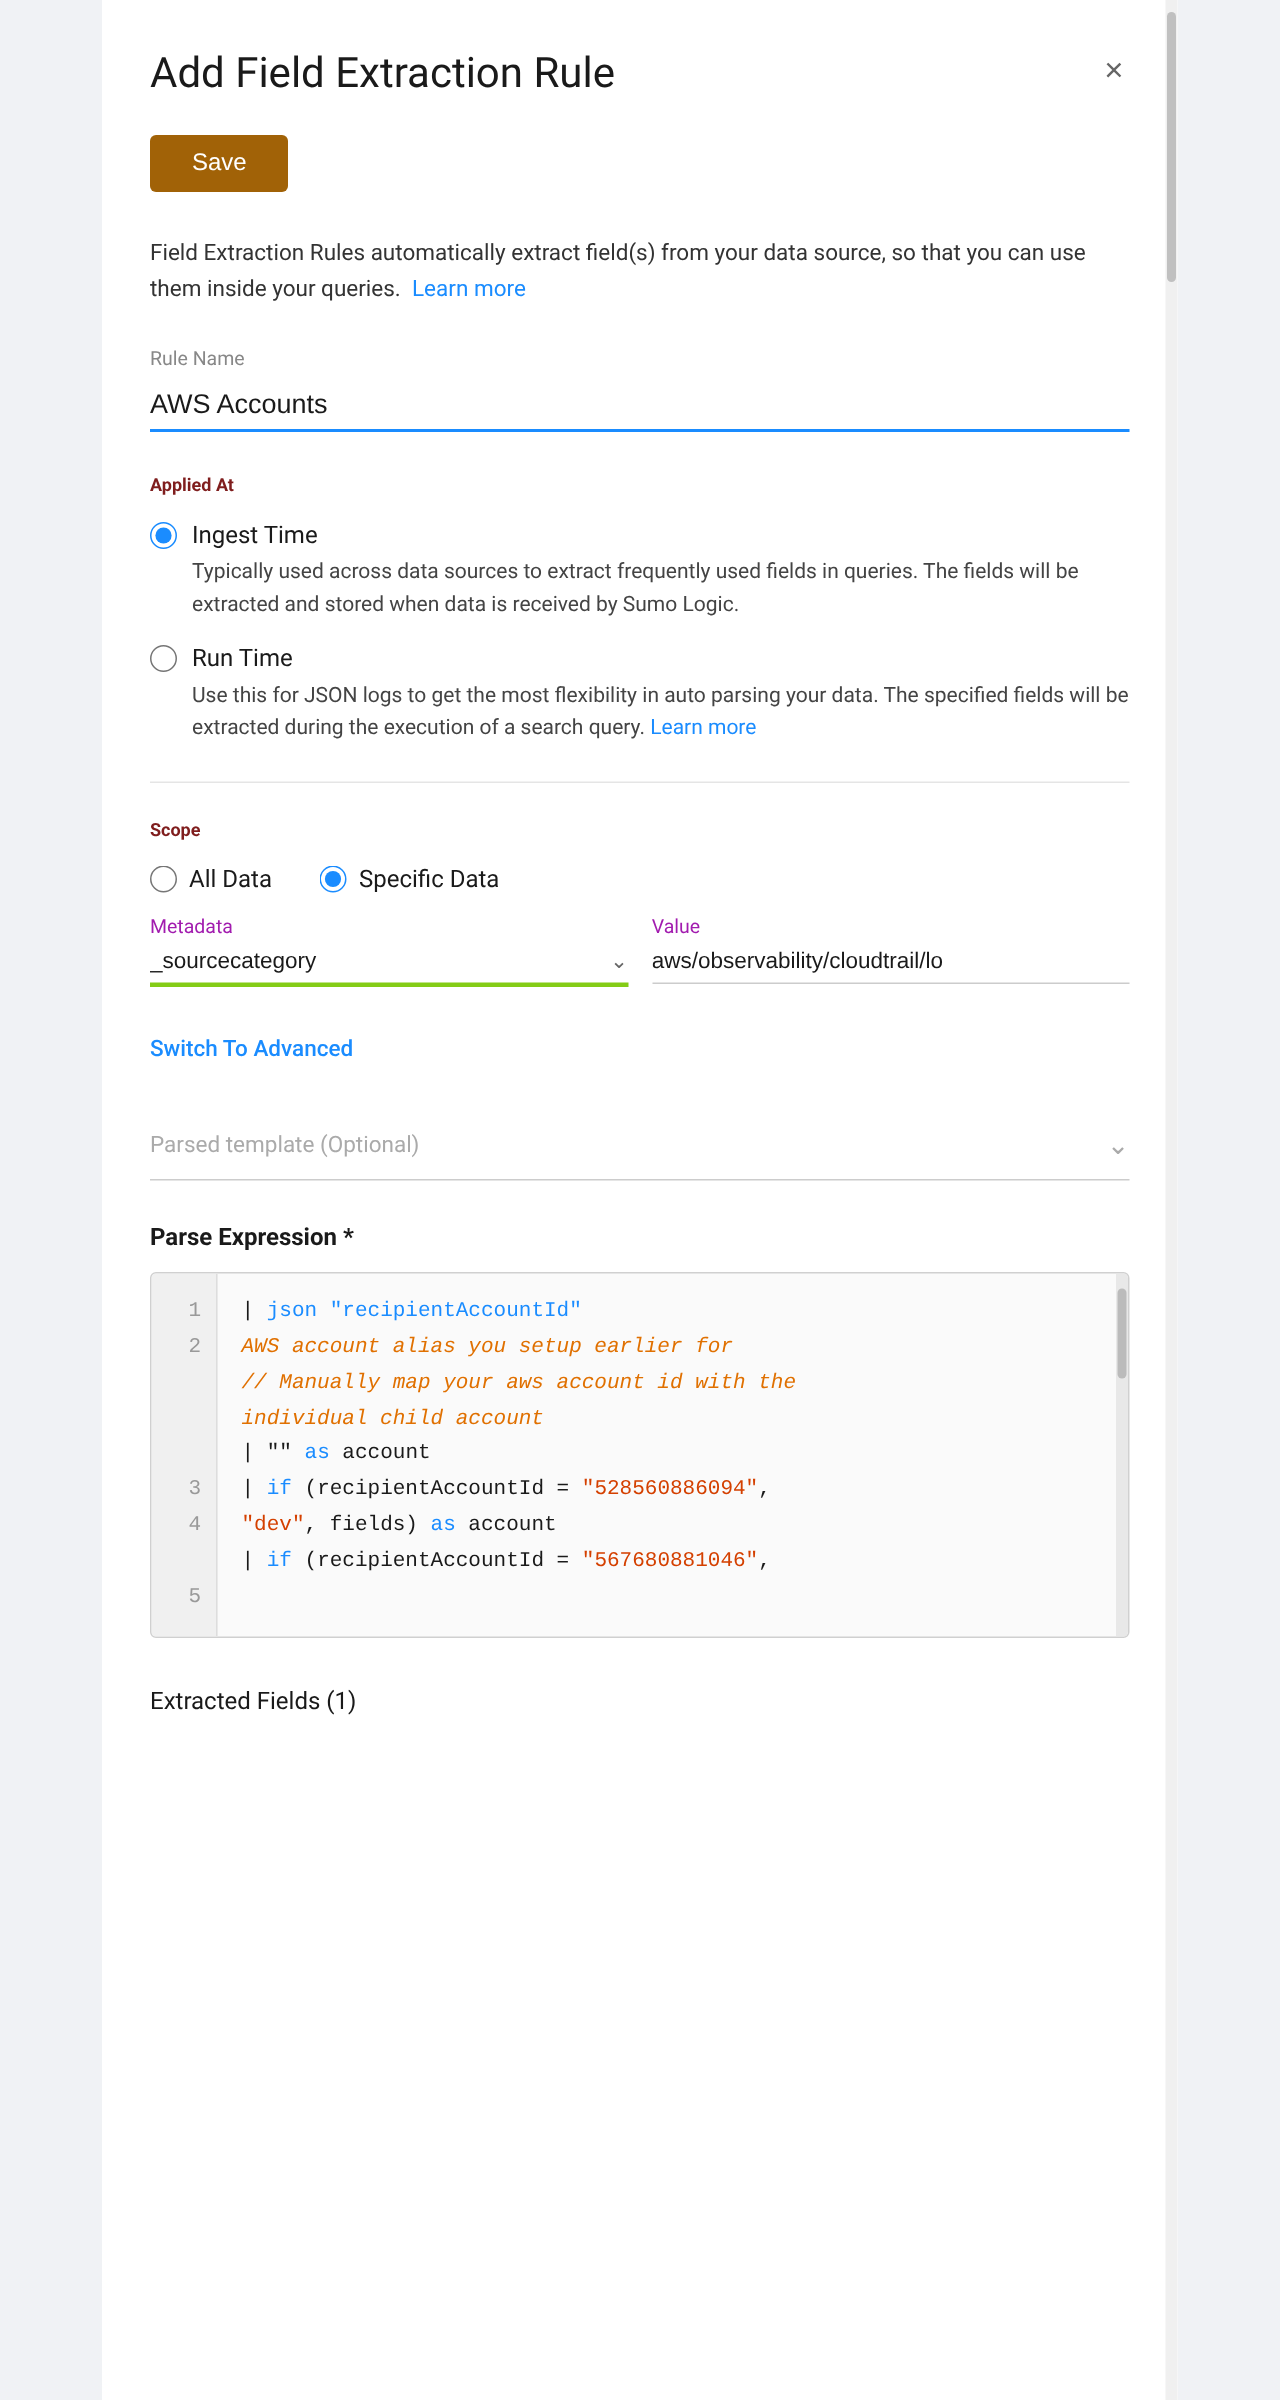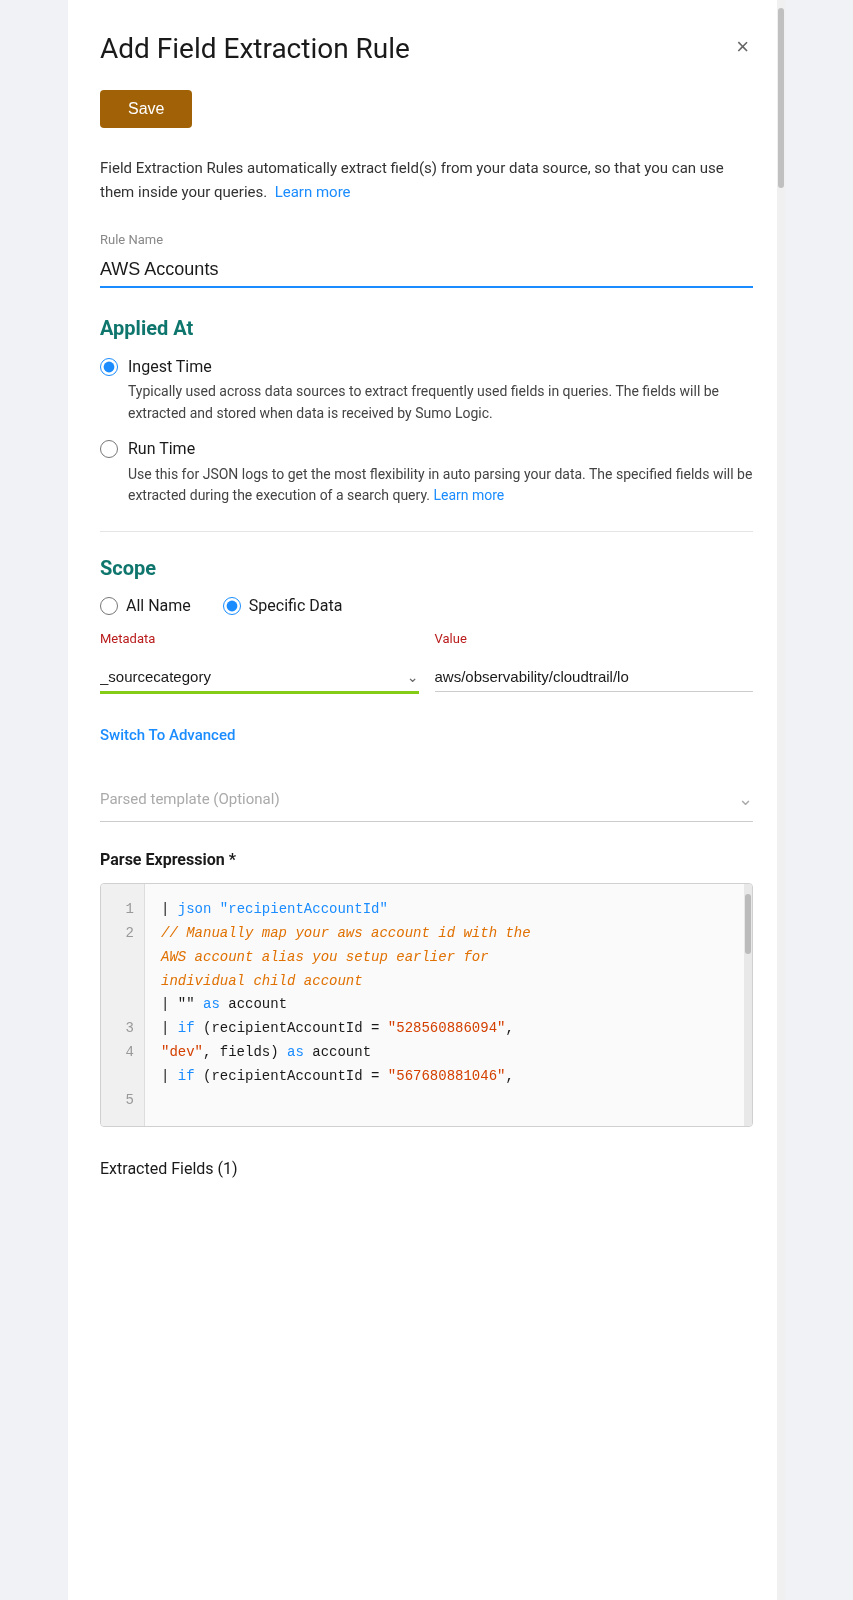--- a/index.html
+++ b/index.html
@@ -72,23 +72,23 @@
       border: none;
       border-bottom: 2px solid #1a8cff;
       padding: 6px 0;
       font-size: 18px;
       color: #1a1a1a;
       outline: none;
       background: transparent;
       margin-bottom: 28px;
     }
     .section-title {
-      font-size: 20px;
+      font-size: 12px;
       font-weight: 700;
-      color: #0f766e;
+      color: #7f1d1d;
       margin-bottom: 16px;
     }
     .radio-group {
       margin-bottom: 8px;
     }
     .radio-option {
       display: flex;
       align-items: flex-start;
       margin-bottom: 14px;
       gap: 10px;
@@ -149,22 +149,22 @@
       gap: 16px;
       margin-bottom: 8px;
     }
     .meta-col {
       display: flex;
       flex-direction: column;
       flex: 1;
     }
     .meta-col-label {
       font-size: 13px;
-      color: #b91c1c;
-      margin-bottom: 22px;
+      color: #a21caf;
+      margin-bottom: 6px;
     }
     .meta-select-wrapper {
       display: flex;
       align-items: center;
       border-bottom: 3px solid #84cc16;
       padding-bottom: 6px;
     }
     .meta-select {
       border: none;
       outline: none;
@@ -353,21 +353,21 @@
   </div>
 
   <hr class="divider">
 
   
   <div>
     <div class="section-title">Scope</div>
     <div class="scope-row">
       <div class="scope-option">
         <input type="radio" name="scope" id="all-data" style="">
-        <label for="all-data" class="scope-label">All Name</label>
+        <label for="all-data" class="scope-label">All Data</label>
       </div>
       <div class="scope-option">
         <input type="radio" name="scope" id="specific-data" checked="" style="">
         <label for="specific-data" class="scope-label">Specific Data</label>
       </div>
     </div>
 
     
     <div class="metadata-row">
       <div class="meta-col">
@@ -413,24 +413,24 @@
         <div>&nbsp;</div>
         <div>5</div>
       </div>
       <div class="code-content">
 
         <div class="code-line">
           <span class="code-default">| </span><span class="code-blue">json</span><span class="code-default"> </span><span class="code-blue">"recipientAccountId"</span>
         </div>
 
         <div class="code-line">
+          <span class="code-orange">AWS account alias you setup earlier for</span>
+        </div>
+        <div class="code-line">
           <span class="code-orange">// Manually map your aws account id with the</span>
-        </div>
-        <div class="code-line">
-          <span class="code-orange">AWS account alias you setup earlier for</span>
         </div>
         <div class="code-line">
           <span class="code-orange">individual child account</span>
         </div>
 
         <div class="code-line">
           <span class="code-default">| </span><span class="code-default">""</span><span class="code-blue"> as</span><span class="code-default"> account</span>
         </div>
 
         <div class="code-line">

